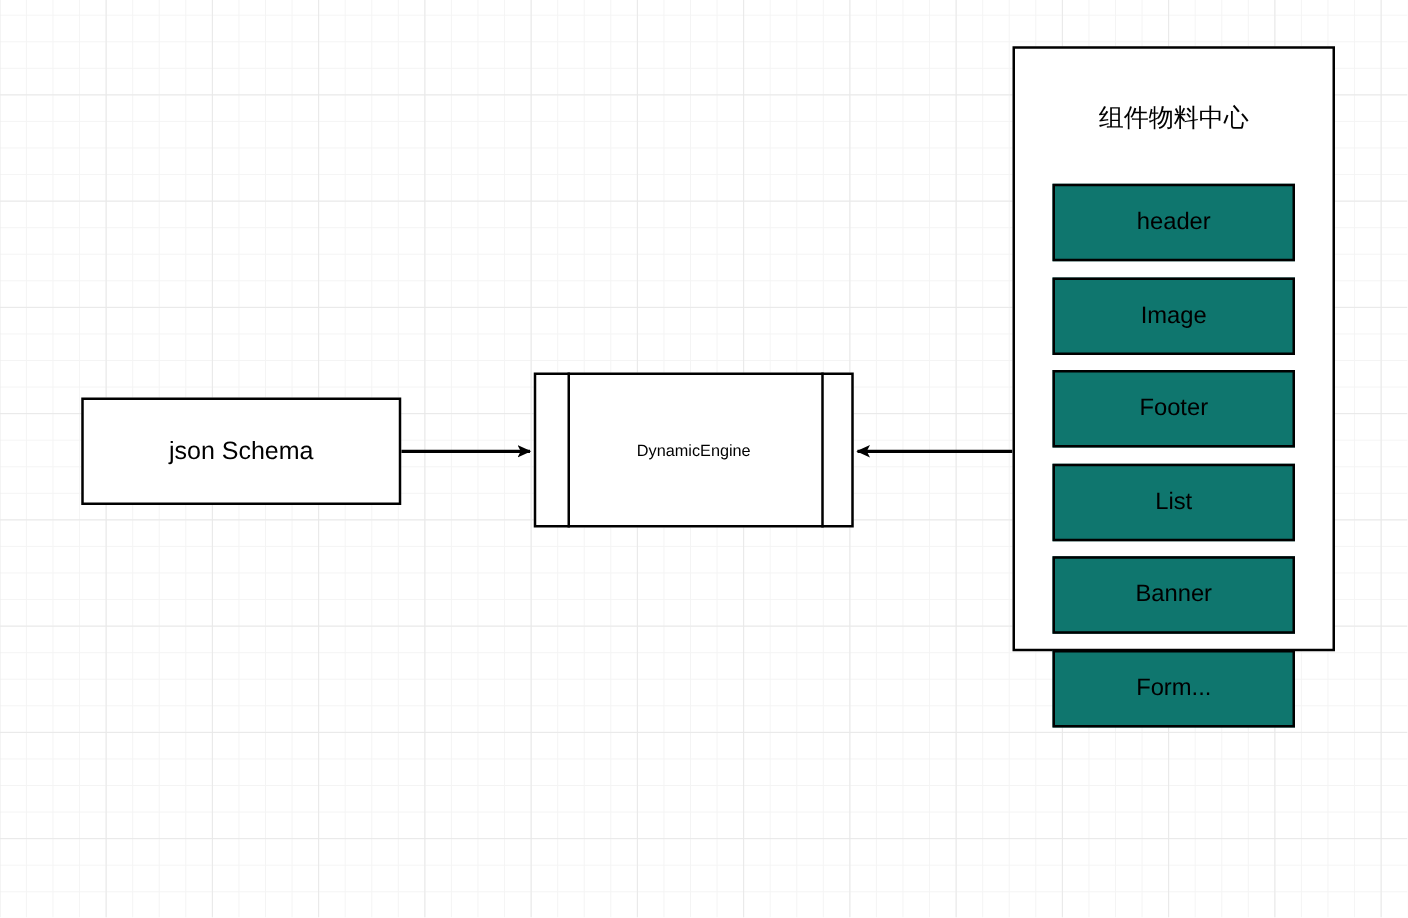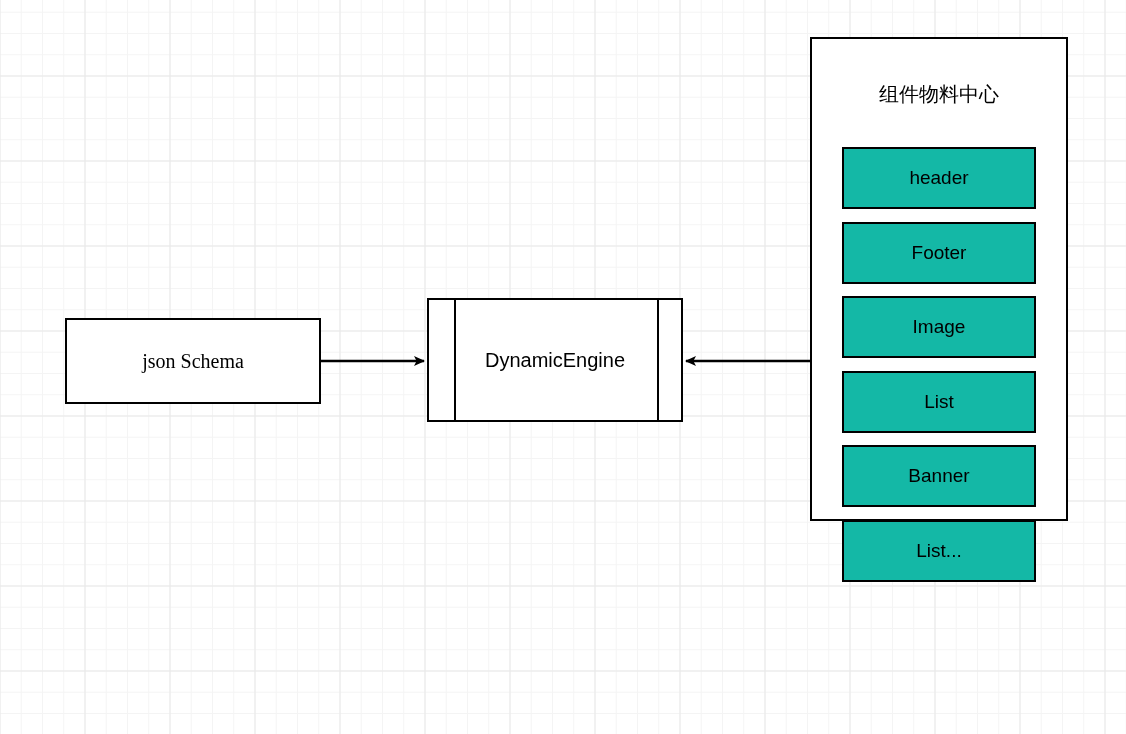--- a/index.html
+++ b/index.html
@@ -41,30 +41,29 @@
     text-align: center;
   }
 
   
   #json-schema-node {
     left: 65px;
     top: 318px;
     width: 256px;
     height: 86px;
     font-size: 20px;
-    font-family: Liberation Serif, serif;
   }
 
   
   #dynamic-engine-node {
     left: 427px;
     top: 298px;
     width: 256px;
     height: 124px;
-    font-size: 20px;
+    font-size: 13px;
   }
   #dynamic-engine-node .side-bar {
     position: absolute;
     top: -2px;
     bottom: -2px;
     width: 0;
     border-left: 2px solid #000000;
   }
   #dynamic-engine-node .side-bar.left  { left: 25px; }
   #dynamic-engine-node .side-bar.right { left: 228px; }
@@ -96,21 +95,21 @@
     left: 30px;
     top: 108px;
     width: 194px;
   }
   .component-item {
     box-sizing: border-box;
     width: 194px;
     height: 62px;
     margin-bottom: 12.5px;
     border: 2px solid #000000;
-    background: #14b8a6;
+    background: #0f766e;
     display: flex;
     align-items: center;
     justify-content: center;
     font-size: 19px;
     color: #000000;
   }
 
   
   .connector {
     position: absolute;
@@ -151,21 +150,21 @@
     <span class="side-bar right"></span>
     <span class="node-label">DynamicEngine</span>
   </div>
 
   <div class="node" id="material-center-panel">
 
     <div id="material-center-title">组件物料中心</div>
 
     <div id="component-list">
       <div class="component-item">header</div>
+      <div class="component-item">Image</div>
       <div class="component-item">Footer</div>
-      <div class="component-item">Image</div>
       <div class="component-item">List</div>
       <div class="component-item">Banner</div>
-      <div class="component-item">List...</div>
+      <div class="component-item">Form...</div>
     </div>
   </div>
 
 </div>
 
 </body></html>

